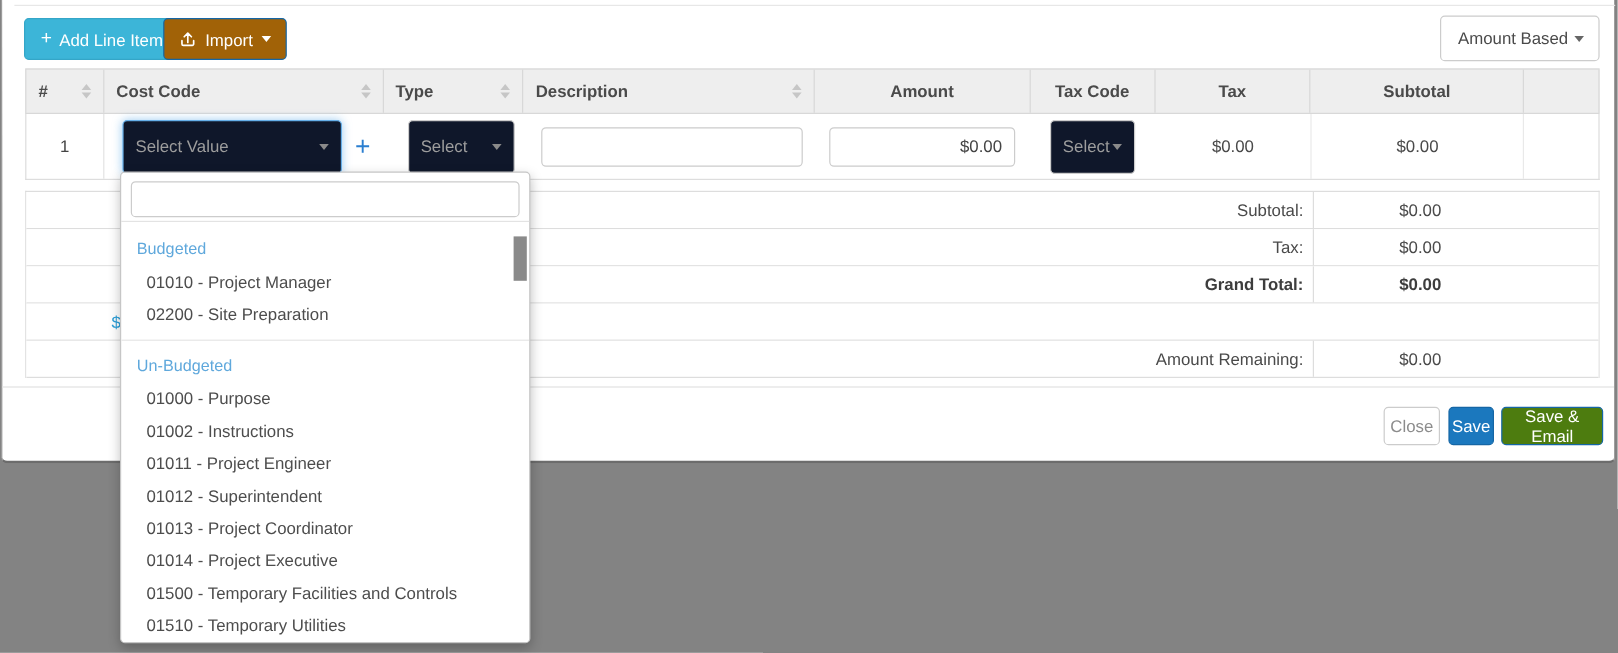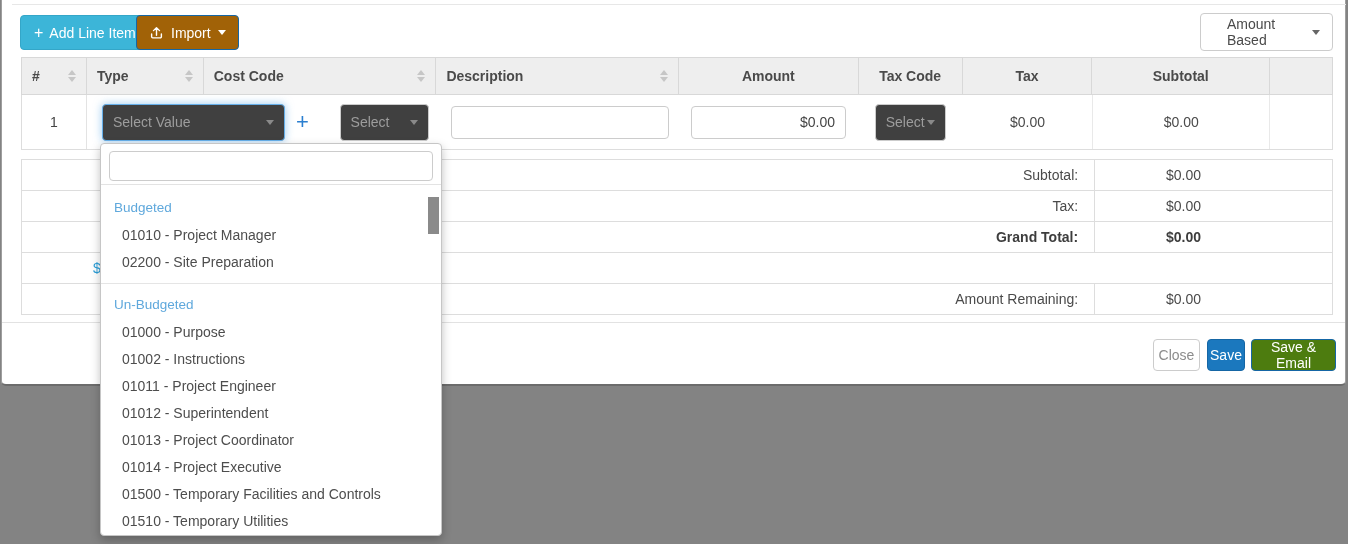--- a/index.html
+++ b/index.html
@@ -16,21 +16,21 @@
   .btn-add { position:absolute; left:18px; top:15px; height:35px; padding:0 13px; gap:6px;
              background:#3cb5d8; border:1px solid #34a6c8; color:#fff; }
   .btn-import { position:absolute; left:134px; top:15px; height:35px; padding:0 12px; gap:7px;
                 background:#a16207; border:1px solid #1566a5; color:#fff; }
   .plus-glyph { font-size:16px; line-height:1; }
   .caret { width:0; height:0; border-left:4px solid transparent; border-right:4px solid transparent; border-top:5px solid #666; }
   .caret.white { border-top-color:#fff; }
 
   .view-select { position:absolute; left:1198px; top:13px; width:133px; height:38px; background:#fff;
                  border:1px solid #ccc; border-radius:4px; display:flex; align-items:center;
-                 padding:0 12px 0 26px; font-size:14px; color:#4a4a4a; cursor:pointer; }
+                 padding:0 12px 0 14px; font-size:14px; color:#4a4a4a; cursor:pointer; }
   .view-select .caret { margin-left:auto; }
 
   
   .grid { position:absolute; left:19px; top:57px; width:1312px; }
   .grid-header { display:flex; height:38px; background:#eee; border:1px solid #d8d8d8; }
   .gh-cell { border-right:1px solid #d8d8d8; display:flex; align-items:center; font-size:14px; font-weight:700;
              color:#4a4a4a; padding:0 10px; }
   .gh-cell.centered { justify-content:center; }
   .gh-cell.sortable { justify-content:space-between; }
   .gh-cell:last-child { border-right:none; }
@@ -40,39 +40,39 @@
   .sort-icon .down { border-top:5px solid #c6c6c6; }
 
   .grid-row { display:flex; height:55px; background:#fff; border:1px solid #ddd; border-top:none; }
   .gr-cell { display:flex; align-items:center; position:relative; }
   .c0 { width:65px; } .c1 { width:233px; } .c2 { width:117px; } .c3 { width:243px; } .c4 { width:180px; }
   .c5 { width:104px; } .c6 { width:130px; } .c7 { width:178px; } .c8 { width:62px; }
   .grid-row .c0 { justify-content:center; font-size:14px; color:#444; border-right:1px solid #e3e3e3; }
   .grid-row .c7 { border-left:1px solid #e9e9e9; border-right:1px solid #e9e9e9; }
   .grid-row .c6, .grid-row .c7 { justify-content:center; font-size:14px; color:#4a4a4a; }
 
-  .sel { height:37px; background:#404040; border:1px solid #ccc; border-radius:4px; display:flex; align-items:center;
+  .sel { height:45px; background:#0f172a; border:1px solid #ccc; border-radius:4px; display:flex; align-items:center;
          padding:0 10px; font-size:14px; color:#9d9d9d; cursor:pointer; }
   .sel .caret { margin-left:auto; border-top-color:#8a8a8a; border-left-width:4px; border-right-width:4px; }
   .sel.focused { border-color:#66afe9; box-shadow:0 0 8px rgba(102,175,233,.65); }
   .sel-cost { margin-left:15px; width:183px; }
   .sel-type { margin-left:20px; width:89px; }
   .sel-tax  { margin-left:16px; width:71px; }
   .inline-plus { margin-left:11px; color:#2b7fd0; font-size:22px; font-weight:400; cursor:pointer; line-height:1; }
 
   .txt { height:33px; border:1px solid #ccc; border-radius:4px; font-size:14px; color:#444;
          font-family:"Liberation Sans", sans-serif; padding:0 10px; outline:none; }
   .txt-desc { margin-left:15px; width:218px; }
   .txt-amount { margin-left:12px; width:155px; text-align:right; }
 
   
   .summary { position:absolute; left:19px; top:159px; width:1312px; border:1px solid #ddd; border-bottom:none; }
   .sum-row { display:flex; height:31px; border-bottom:1px solid #ddd; background:#fff; }
   .sum-label { width:1074px; border-right:1px solid #ddd; display:flex; align-items:center; justify-content:flex-end;
-               padding-right:16px; font-size:14px; color:#4a4a4a; }
+               padding-right:8px; font-size:14px; color:#4a4a4a; }
   .sum-value { width:237px; display:flex; align-items:center; justify-content:center; padding-right:60px;
                font-size:14px; color:#4a4a4a; }
   .sum-row.bold .sum-label, .sum-row.bold .sum-value { font-weight:700; color:#3d3d3d; }
   .sum-value.link { color:#2b9fd9; cursor:pointer; }
 
   .footer-divider { position:absolute; left:0; top:322px; width:1343px; height:1px; background:#e2e2e2; }
   .btn-close { position:absolute; left:1151px; top:339px; width:47px; height:32px; background:#fff;
                border:1px solid #ccc; color:#8c8c8c; }
   .btn-save { position:absolute; left:1205px; top:339px; width:38px; height:32px; background:#1b78be;
               border:1px solid #1566a5; color:#fff; }
@@ -120,29 +120,29 @@
 
   <div class="grid">
     <div class="grid-header">
       <div class="gh-cell c0 sortable">
         <span>#</span>
         <span class="sort-icon">
             <i class="up"></i>
             <i class="down"></i>
           </span>
       </div>
+      <div class="gh-cell c1 sortable">
+        <span>Cost Code</span>
+        <span class="sort-icon">
+            <i class="up"></i>
+            <i class="down"></i>
+          </span>
+      </div>
       <div class="gh-cell c2 sortable">
         <span>Type</span>
-        <span class="sort-icon">
-            <i class="up"></i>
-            <i class="down"></i>
-          </span>
-      </div>
-      <div class="gh-cell c1 sortable">
-        <span>Cost Code</span>
         <span class="sort-icon">
             <i class="up"></i>
             <i class="down"></i>
           </span>
       </div>
       <div class="gh-cell c3 sortable">
         <span>Description</span>
         <span class="sort-icon">
             <i class="up"></i>
             <i class="down"></i>

